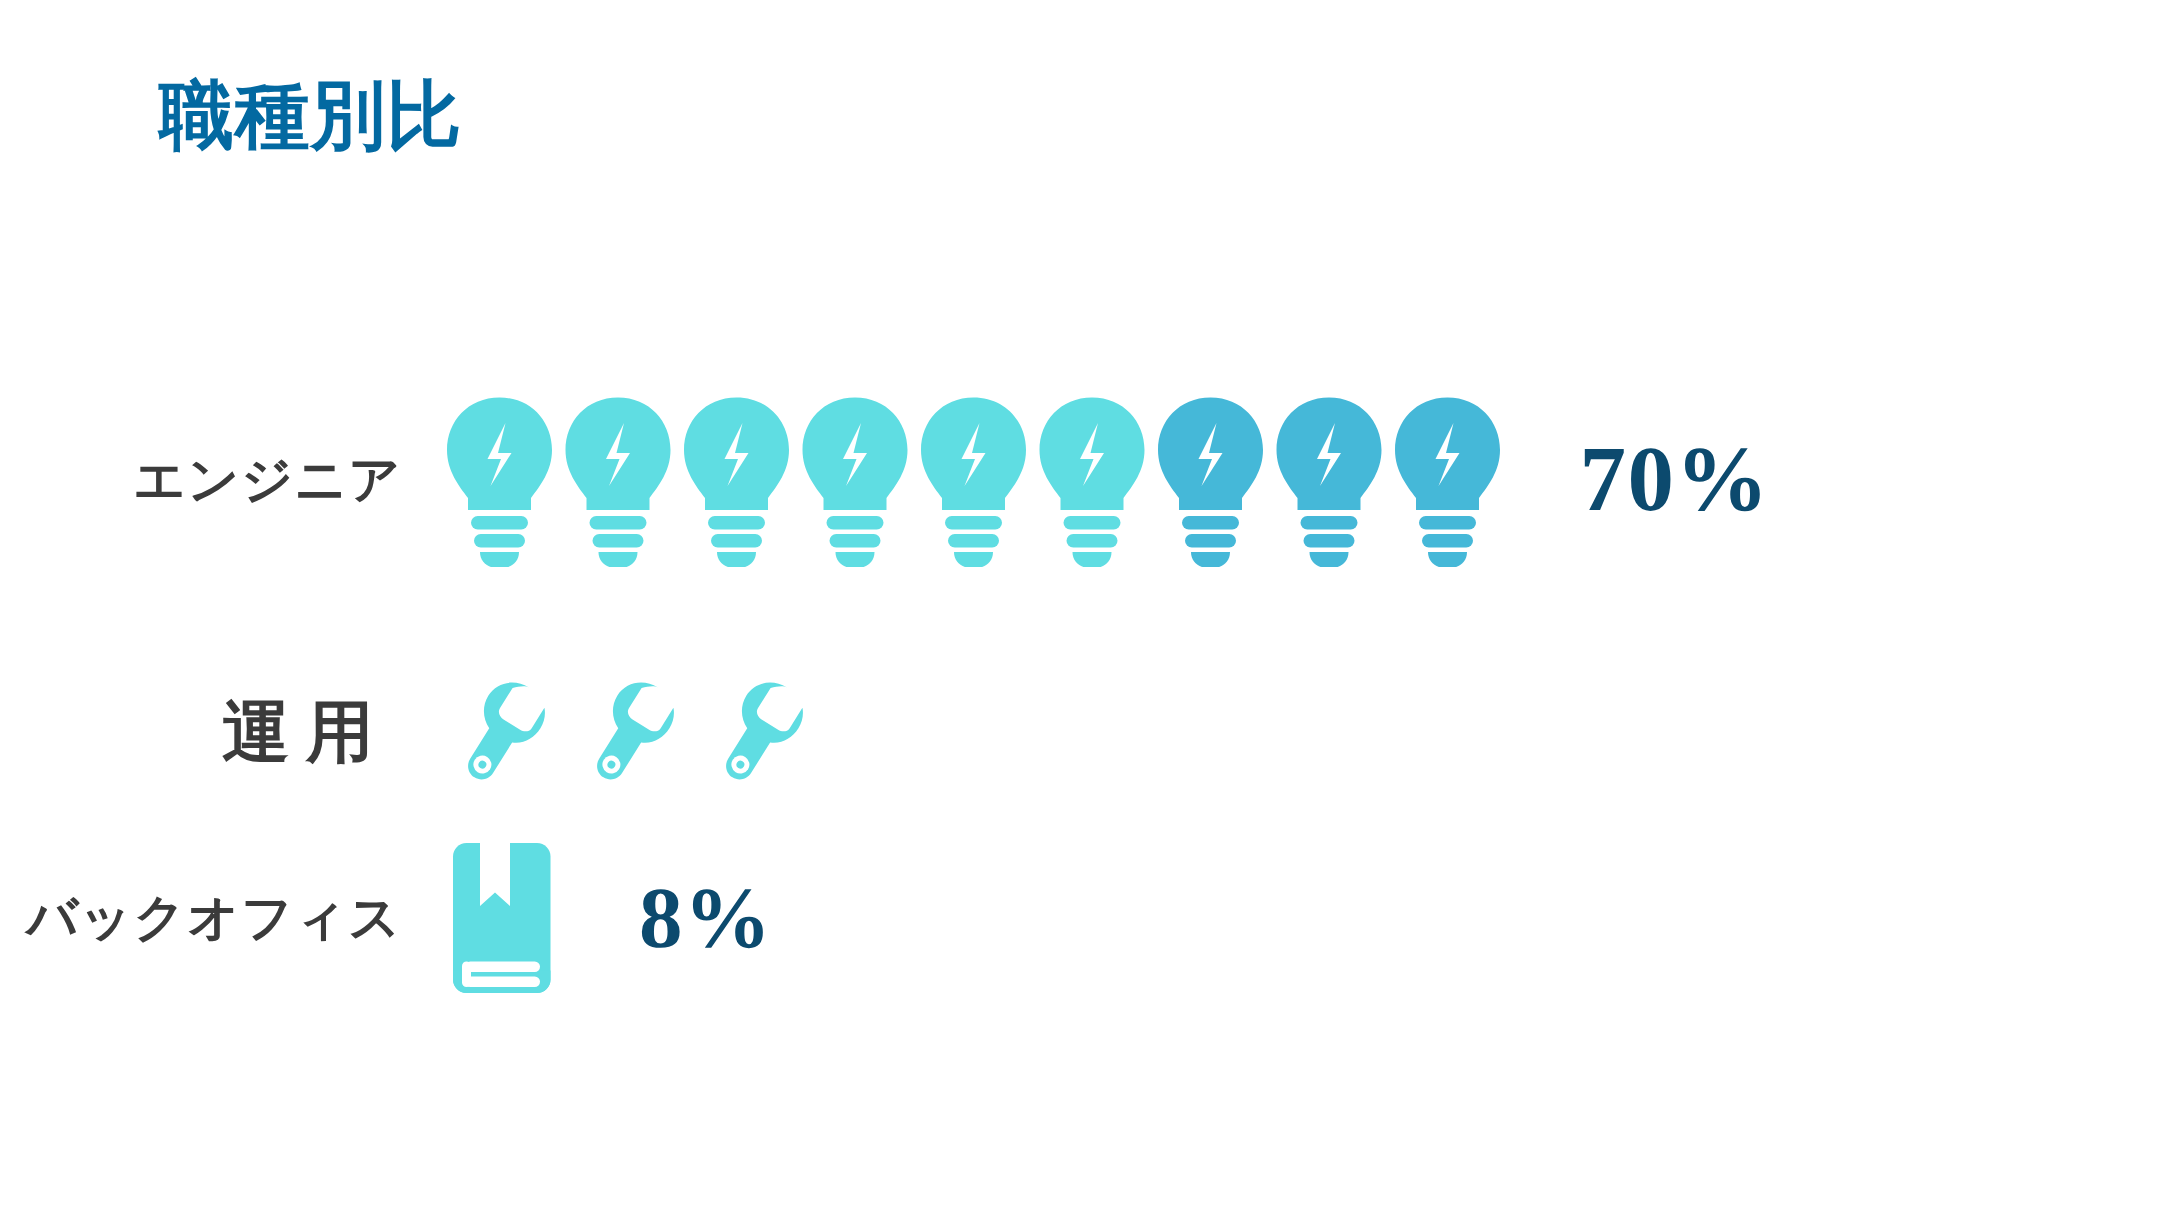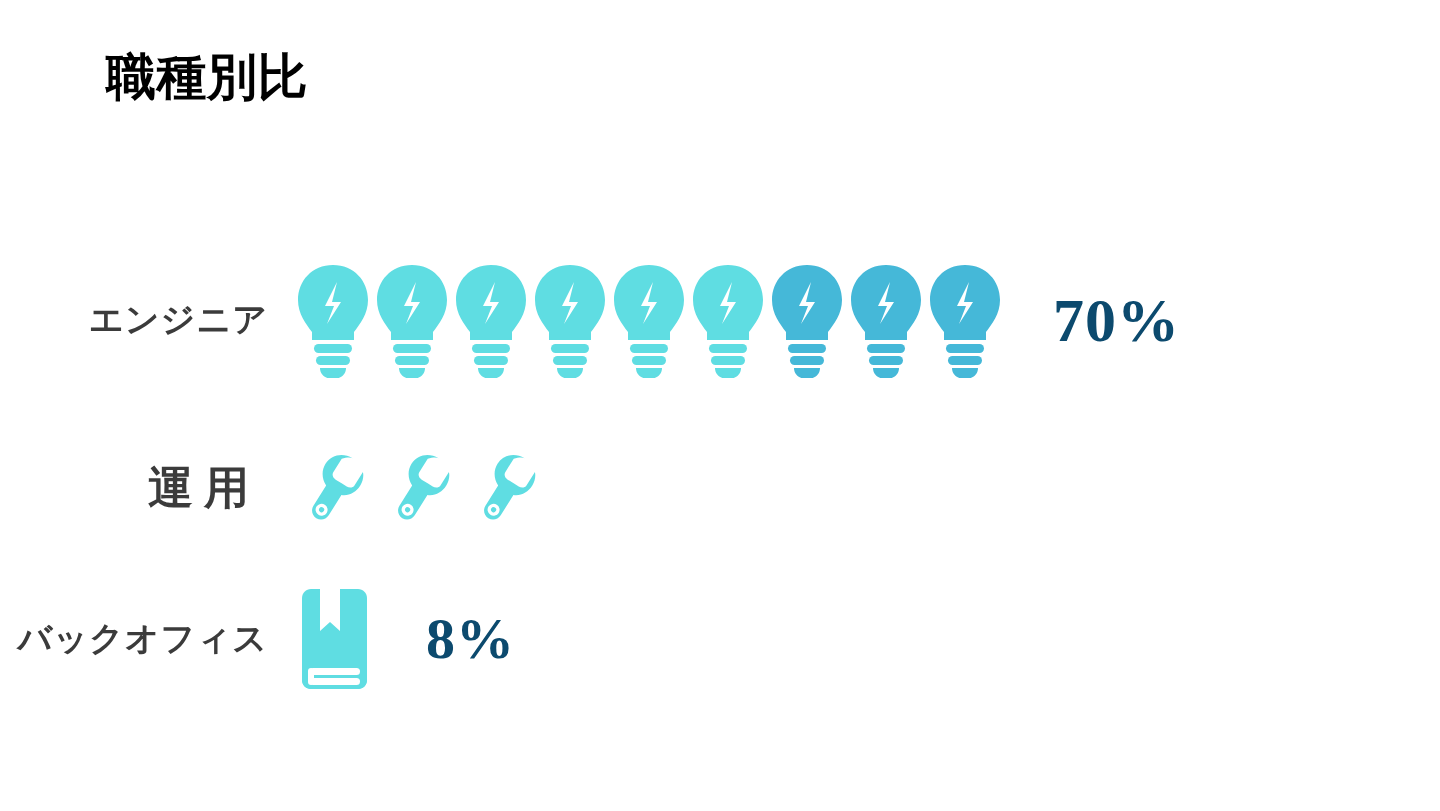--- a/index.html
+++ b/index.html
@@ -22,21 +22,21 @@
 
   .chart-title {
     position: absolute;
     left: 106px;
     top: 52px;
     font-family: "Liberation Sans", "DejaVu Sans", sans-serif;
     font-weight: bold;
     font-size: 50px;
     line-height: 1;
     letter-spacing: 0.5px;
-    color: #000000;
+    color: #0369a1;
     white-space: nowrap;
   }
 
   .rows {
     position: absolute;
     left: 0;
     top: 0;
     width: 1440px;
   }
 
@@ -81,21 +81,21 @@
   #row-engineer .row-icons { margin-left: 4px; }
   #row-engineer .row-value { font-size: 62px; margin-left: 48px; letter-spacing: 1px; }
 
   
   #row-ops { top: 440px; height: 96px; }
   #row-ops .row-label { font-size: 45px; letter-spacing: 11px; padding-right: 30px; padding-left: 35px; }
   #row-ops .row-icons { margin-left: 4px; }
   #row-ops .row-value { font-size: 62px; margin-left: 42px; letter-spacing: 1px; }
 
   
-  #row-backoffice { top: 583px; height: 112px; }
+  #row-backoffice { top: 556px; height: 112px; }
   #row-backoffice .row-label { font-size: 34px; letter-spacing: 1px; padding-right: 22px; }
   #row-backoffice .row-icons { margin-left: 2px; }
   #row-backoffice .row-value { font-size: 58px; margin-left: 52px; letter-spacing: 1px; }
 
   .icon-bulb { display: block; margin-right: 1px; }
   .icon-wrench { display: block; margin-right: 6px; }
   .icon-book { display: block; }
 </style>
 </head>
 <body>

